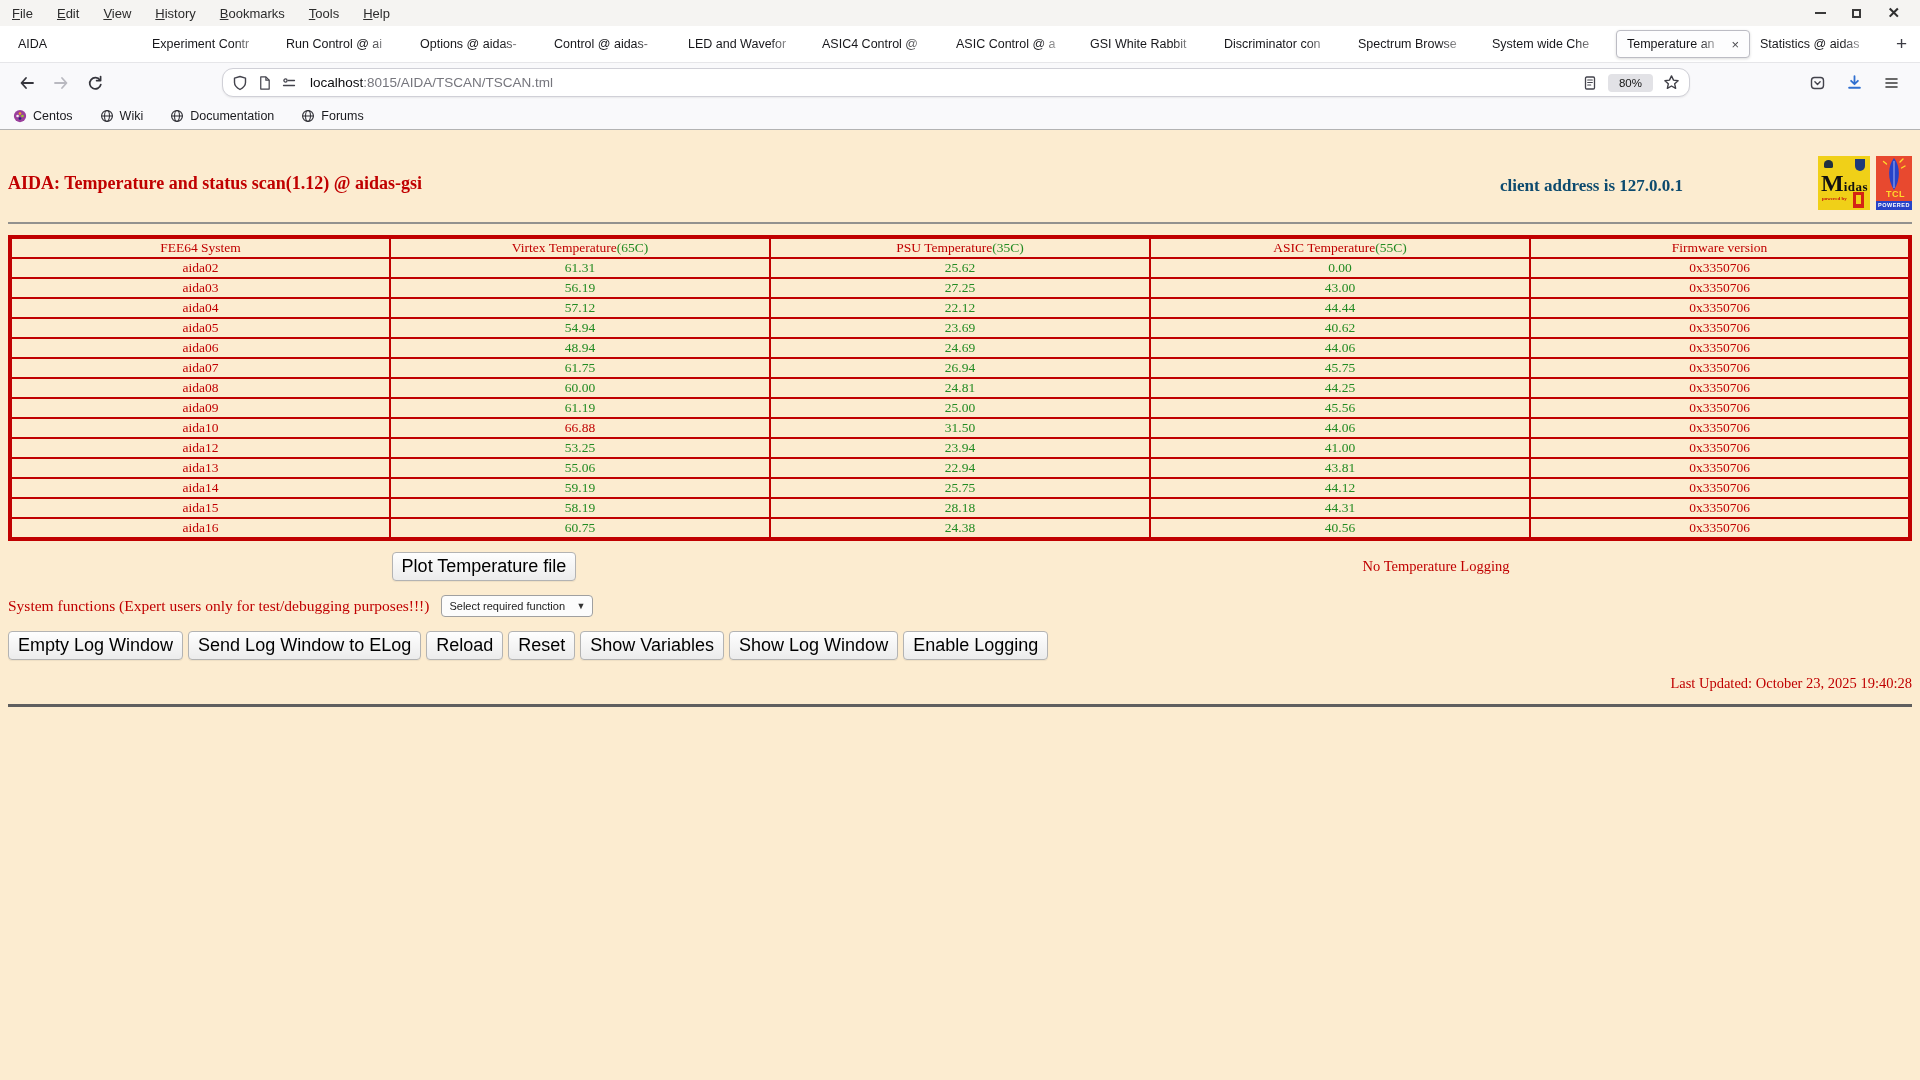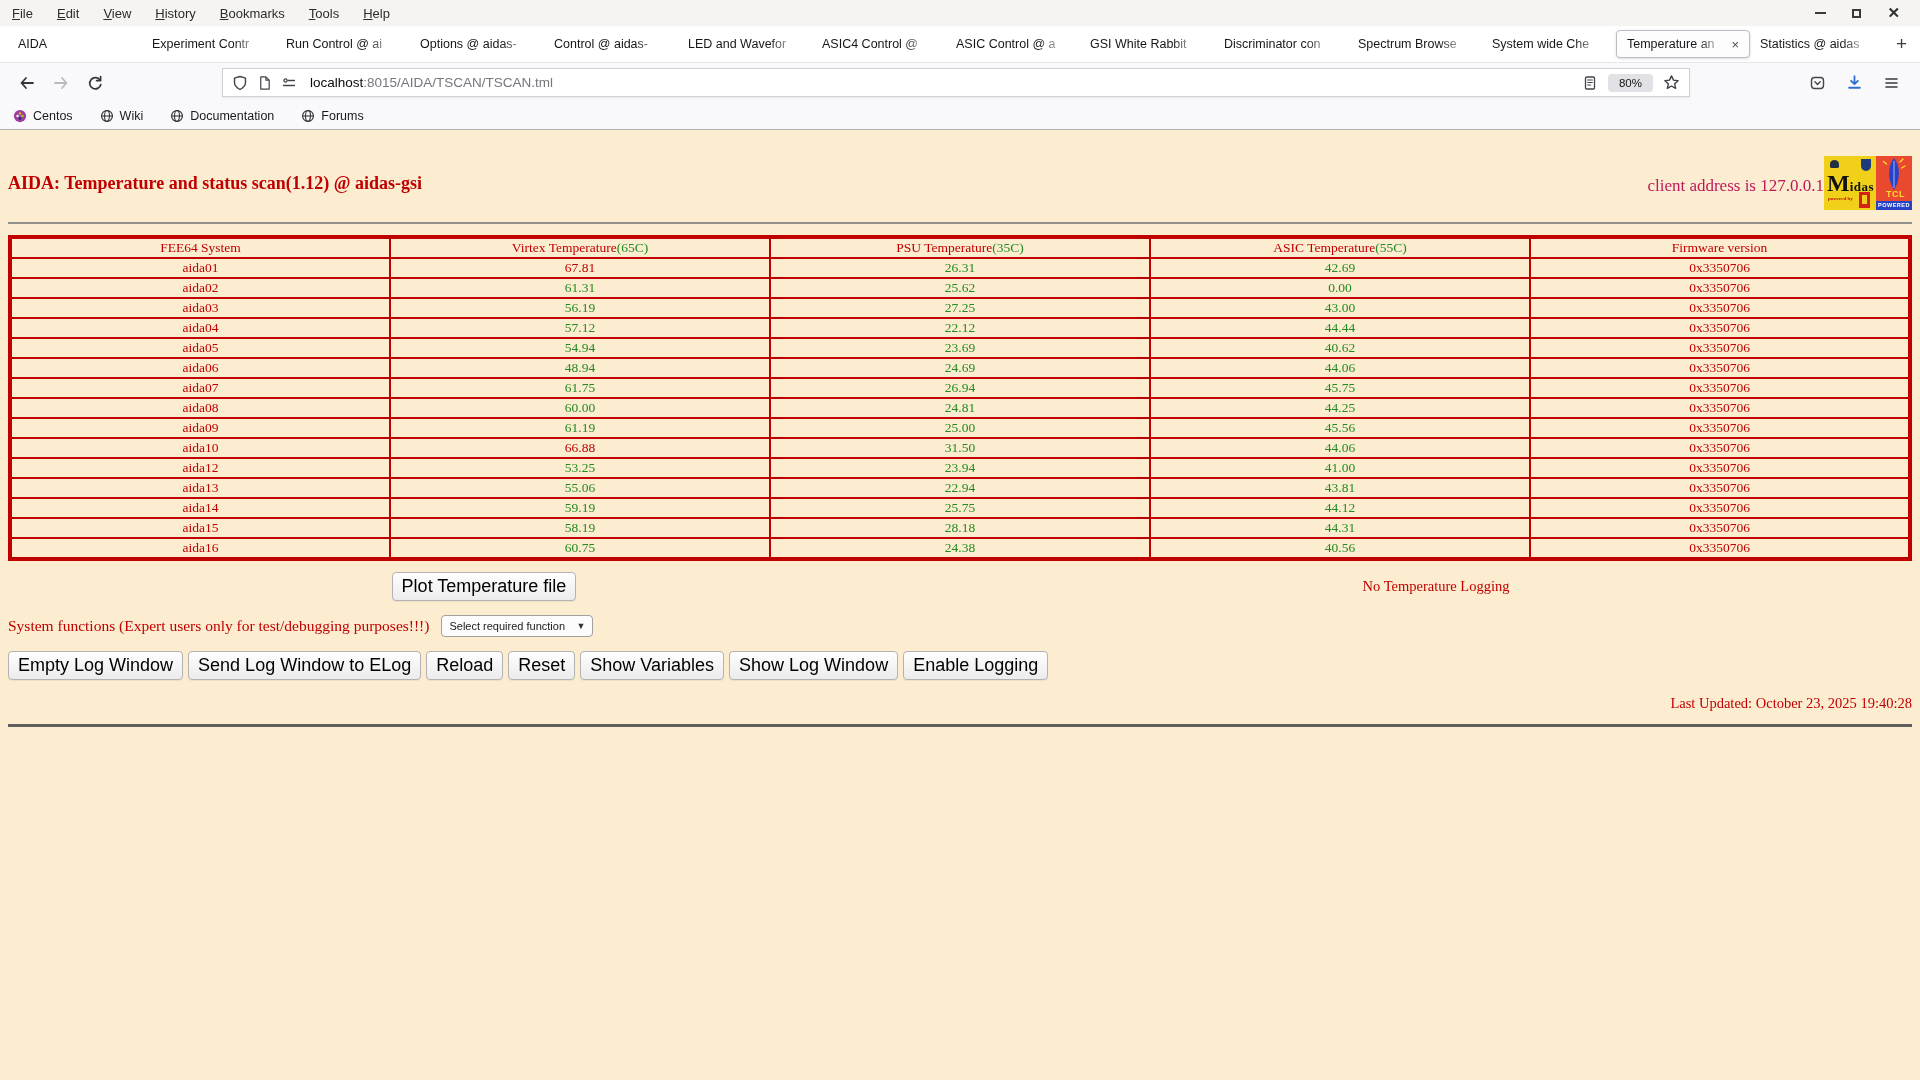--- a/index.html
+++ b/index.html
@@ -40,21 +40,21 @@
   .tab-close { margin-left:4px; font-size:13px; color:#4a4a4f; }
   .newtab { margin-left:12px; font-size:19px; color:#3c3c44; font-weight:400; }
 
   .navbar {
     height:40px; background:#f9f9fb; border-top:1px solid #e6e6e9;
     display:flex; align-items:center; padding:0 10px;
   }
   .nav-btn { width:34px; display:flex; justify-content:center; align-items:center; }
   .urlbar {
     margin-left:110px; width:1468px; height:29px; background:#ffffff;
-    border:1px solid #d0d0d7; border-radius:0; display:flex; align-items:center;
+    border:1px solid #d0d0d7; border-radius:11px; display:flex; align-items:center;
     padding:0 9px; box-shadow:0 1px 2px rgba(0,0,0,.07);
   }
   .urlbar .icn { display:flex; align-items:center; margin-right:9px; }
   .url-text { font-size:13.5px; color:#0b0b0d; margin-left:4px; white-space:nowrap; }
   .url-rest { color:#76767d; }
   .url-spacer { flex:1; }
   .zoom-badge {
     background:#e2e2e6; border-radius:4px; font-size:11.5px; color:#141414;
     padding:3px 11px; margin:0 10px;
   }
@@ -69,23 +69,23 @@
 
   
   .content { padding:0 8px; }
   .page-header { display:flex; align-items:center; margin-top:24px; height:58px; }
   .page-title {
     font-family:"Liberation Serif","DejaVu Serif",serif; font-weight:bold;
     font-size:18px; color:#c00000; margin:0;
   }
   .client-address {
     margin-left:auto; font-family:"Liberation Serif","DejaVu Serif",serif;
-    font-weight:normal; font-size:17px; color:#be185d;margin-top:6px;
-  }
-  .logos { display:flex; align-items:flex-start; gap:0; }
+    font-weight:bold; font-size:17px; color:#0c4a6e;margin-top:6px;
+  }
+  .logos { margin-left:135px; display:flex; align-items:flex-start; gap:6px; }
 
   .logo-midas {
     width:52px; height:54px; background:#f0d018; position:relative;
     font-family:"Liberation Serif","DejaVu Serif",serif; overflow:hidden;
   }
   .lm-shield { position:absolute; top:3px; right:5px; width:10px; height:12px;
     background:#1d3a7a; border-radius:0 0 5px 5px; }
   .lm-crest { position:absolute; top:4px; left:6px; width:9px; height:8px;
     background:#203040; border-radius:50% 50% 20% 20%; }
   .lm-text { position:absolute; top:14px; left:3px; color:#111; white-space:nowrap; }
@@ -363,27 +363,20 @@
       <tr>
           <th><span class="c-red">FEE64 System</span></th>
           <th><span class="c-red">Virtex Temperature</span><span class="c-green">(65C)</span></th>
           <th><span class="c-red">PSU Temperature</span><span class="c-green">(35C)</span></th>
           <th><span class="c-red">ASIC Temperature</span><span class="c-green">(55C)</span></th>
           <th><span class="c-red">Firmware version</span></th>
         </tr>
     </thead>
     <tbody>
         <tr>
-          <td class="c-red">aida01</td>
-          <td class="c-red">67.81</td>
-          <td class="c-green">26.31</td>
-          <td class="c-green">42.69</td>
-          <td class="c-red">0x3350706</td>
-        </tr>
-        <tr>
           <td class="c-red">aida02</td>
           <td class="c-green">61.31</td>
           <td class="c-green">25.62</td>
           <td class="c-green">0.00</td>
           <td class="c-red">0x3350706</td>
         </tr>
         <tr>
           <td class="c-red">aida03</td>
           <td class="c-green">56.19</td>
           <td class="c-green">27.25</td>

